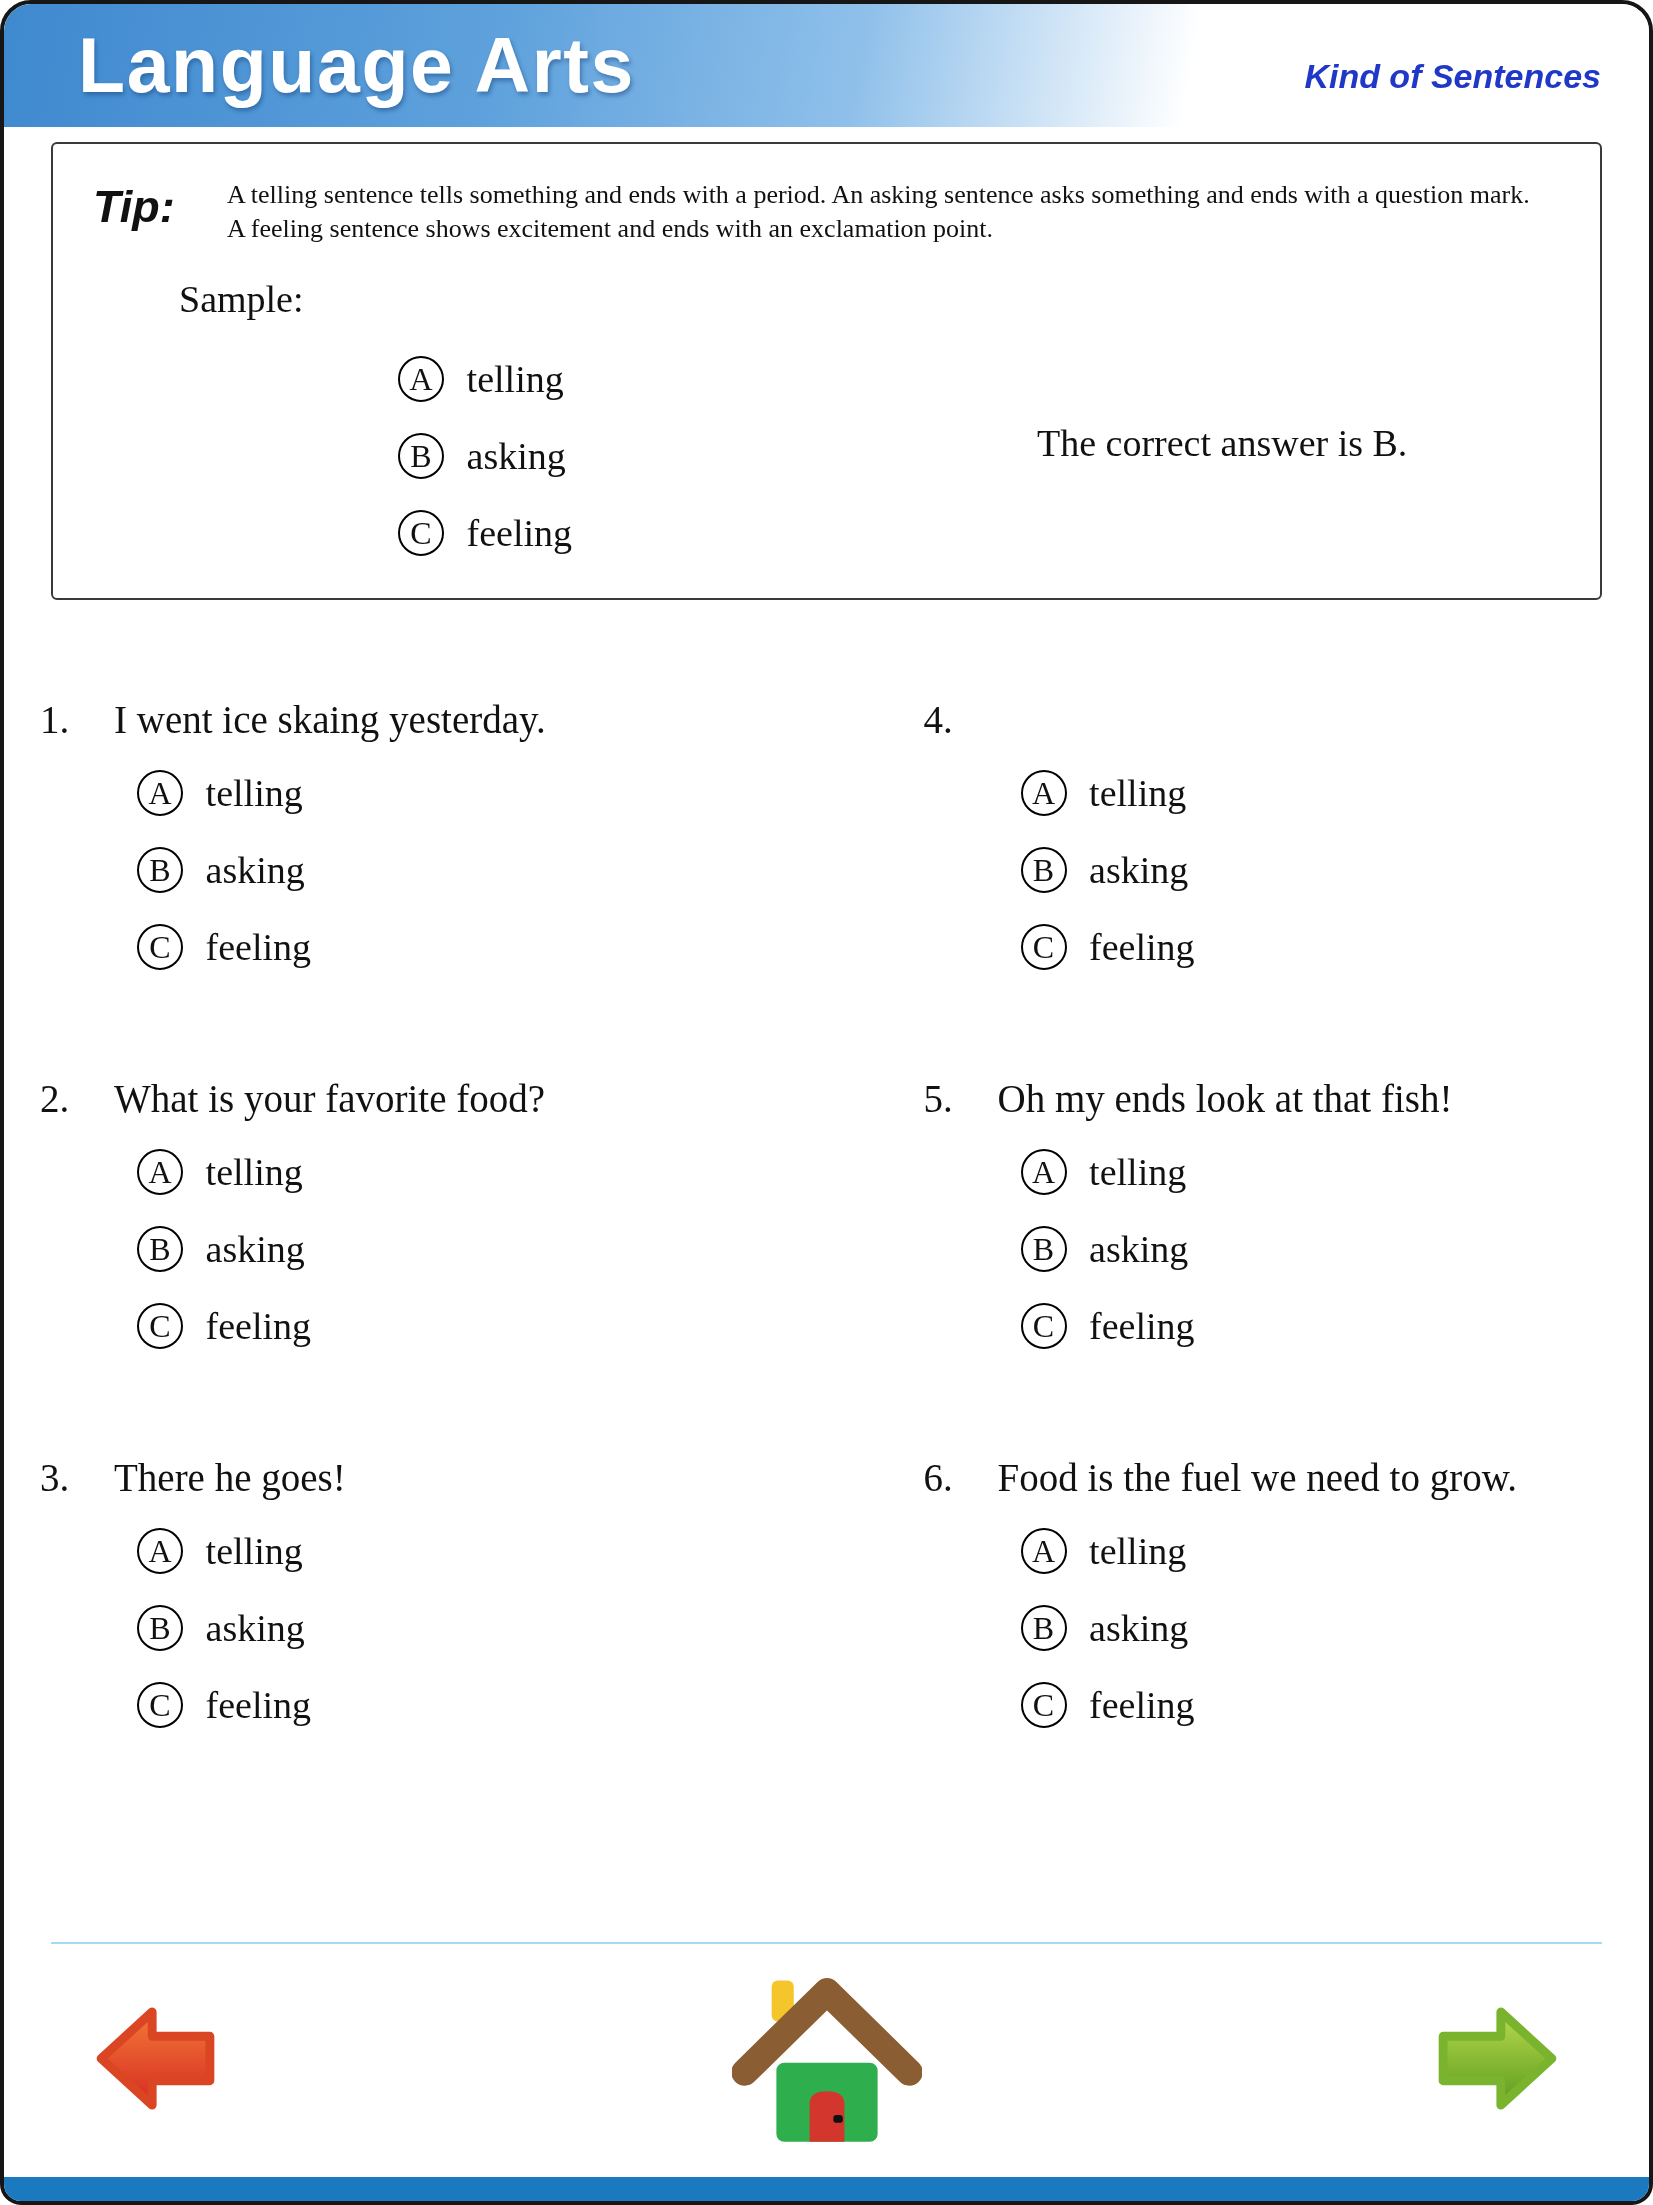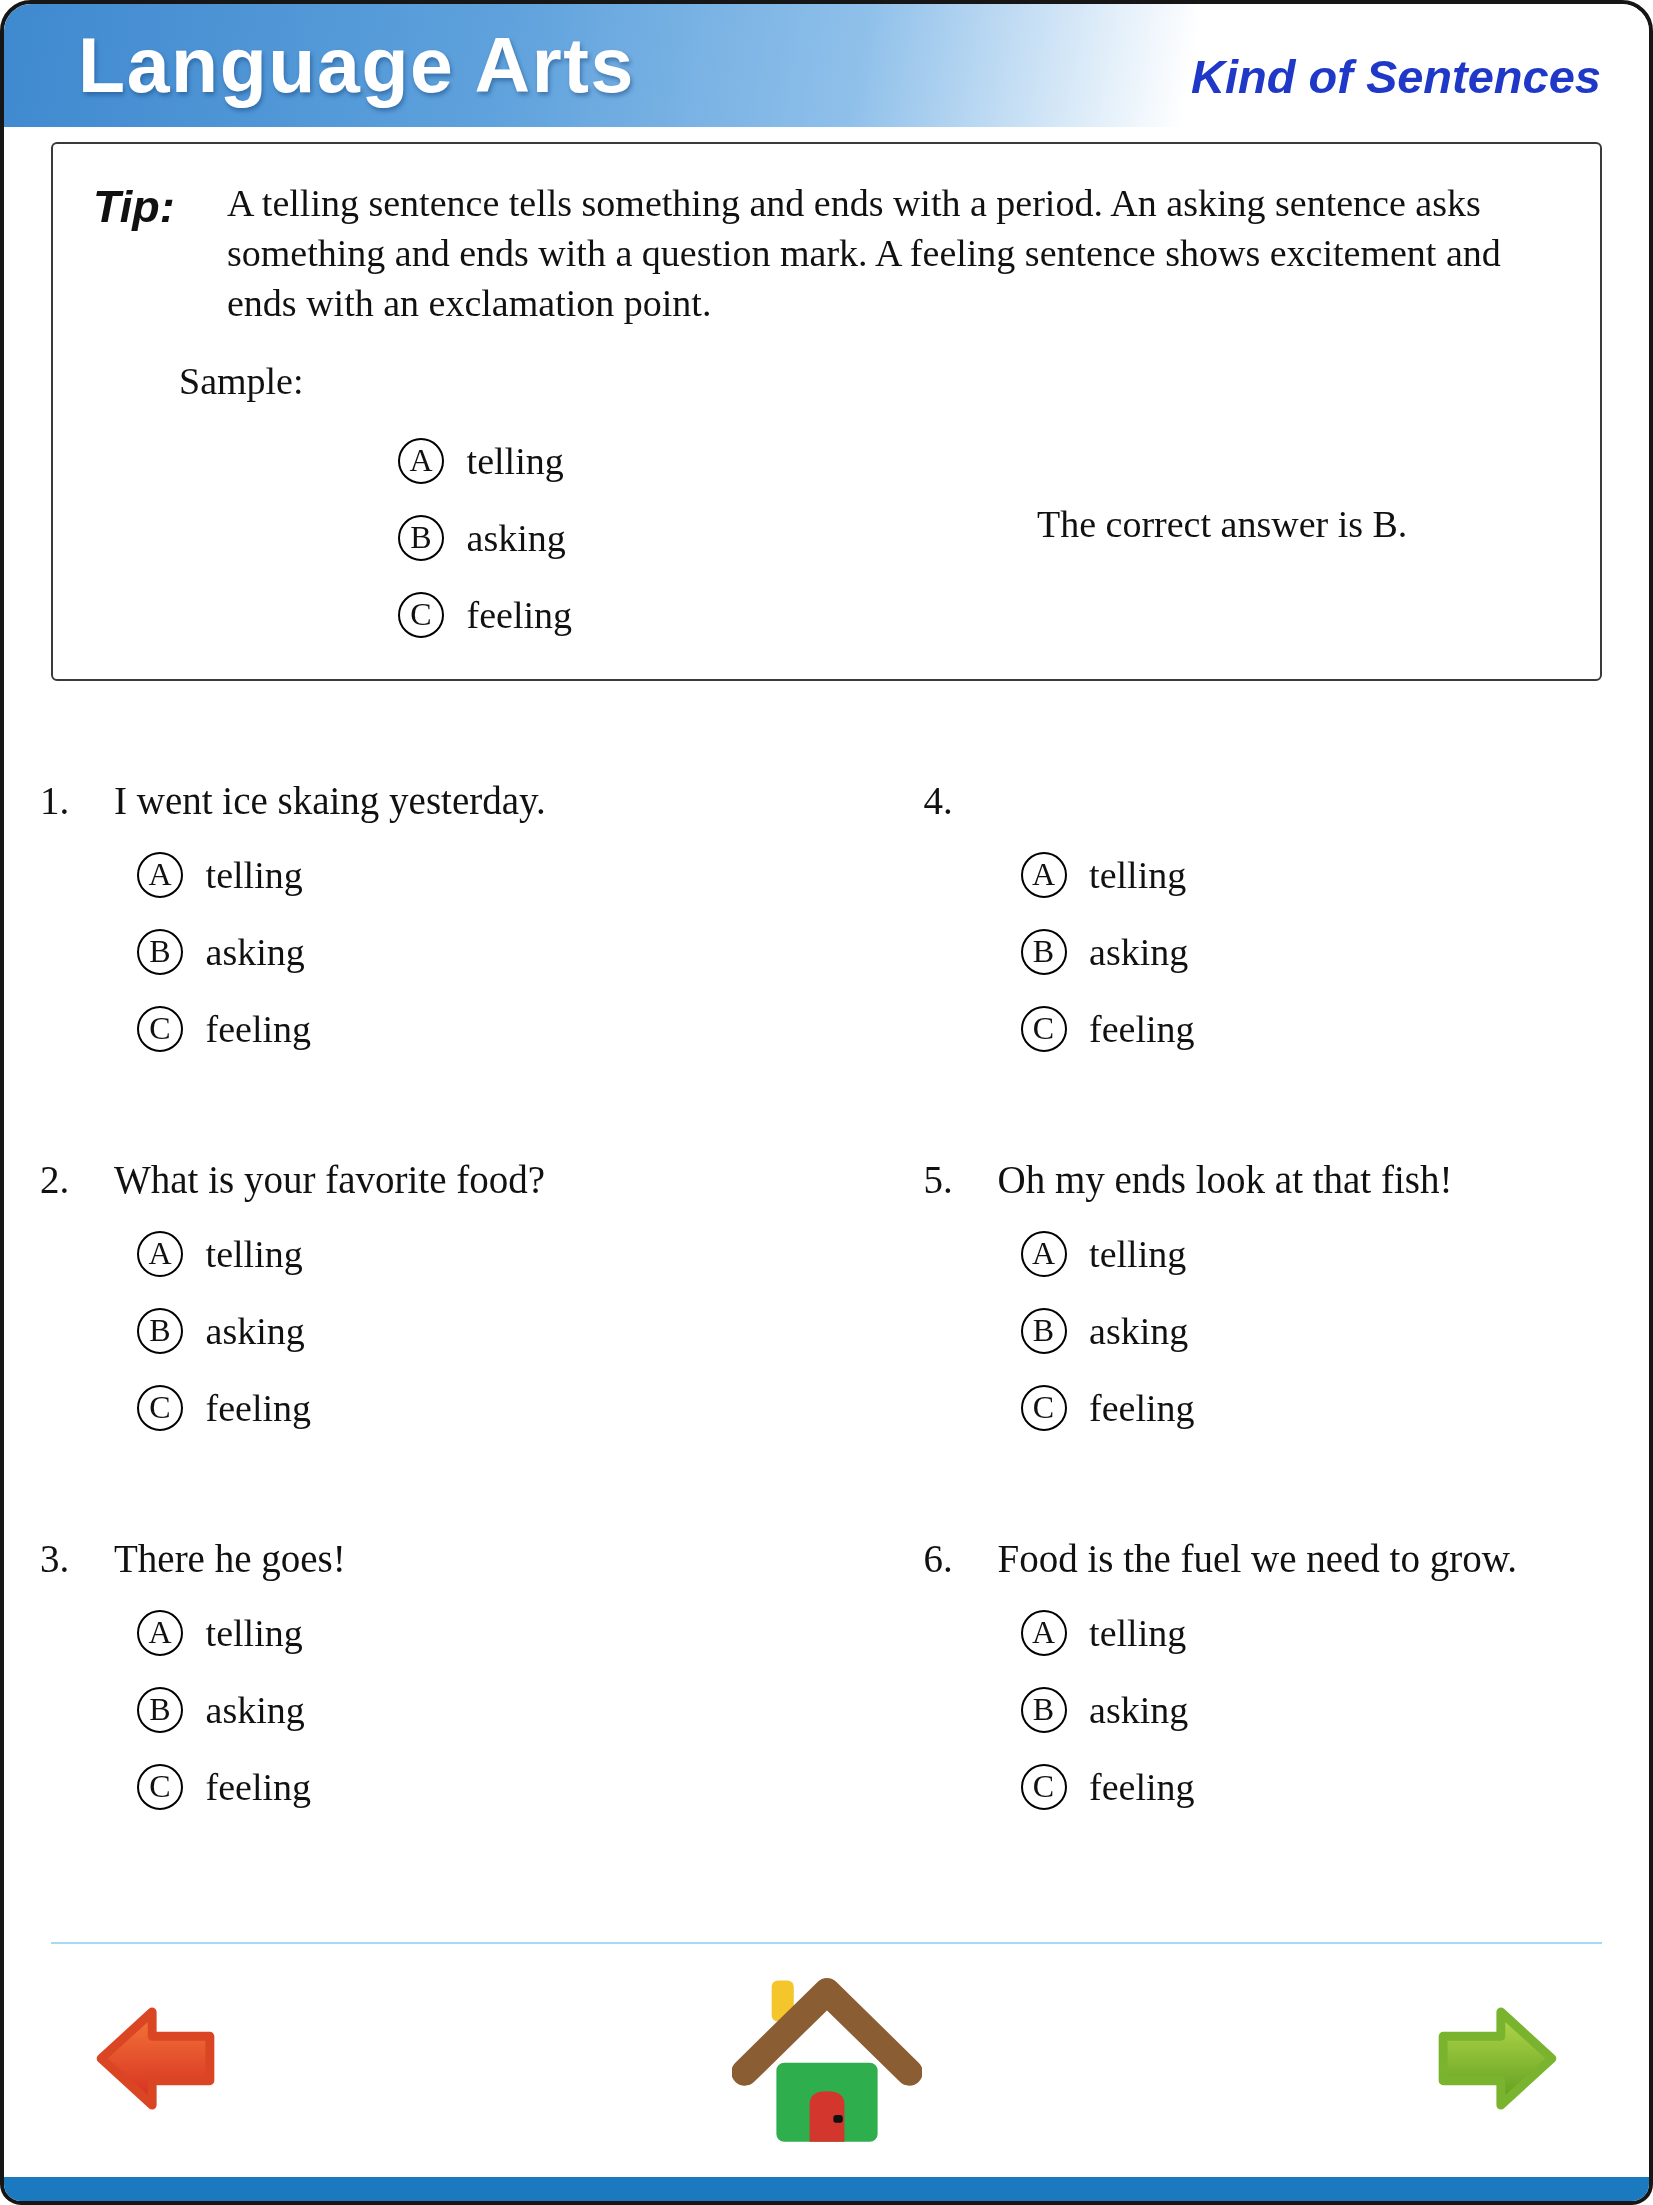--- a/index.html
+++ b/index.html
@@ -38,21 +38,21 @@
     font-weight: bold;
     font-size: 77px;
     letter-spacing: 1.6px;
     color: #ffffff;
     text-shadow: 1.6px 3.2px 4px rgba(15, 60, 115, 0.45);
   }
   .subtitle {
     font-family: "Liberation Sans", sans-serif;
     font-style: italic;
     font-weight: bold;
-    font-size: 47px;
+    font-size: 34px;
     color: #2038c8;
     padding-top: 21px;
   }
 
   
   .tipbox {
     margin: 14.5px 47px 0 47px;
     border: 2.4px solid #3a3a3a;
     border-radius: 6px;
     padding: 34px 44px 26px 40px;
@@ -62,21 +62,21 @@
   .tip-label {
     font-family: "Liberation Sans", sans-serif;
     font-style: italic;
     font-weight: bold;
     font-size: 45px;
     flex: 0 0 103px;
     padding-top: 3.2px;
   }
   .tip-text {
     margin: 0;
-    font-size: 38px;
+    font-size: 26px;
     line-height: 1.32;
     max-width: 1316px;
   }
   .sample-row {
     margin: 31px 0 19.4px 86px;
     font-size: 38px;
     display: flex;
     gap: 42px;
   }
   .sample-opts {

